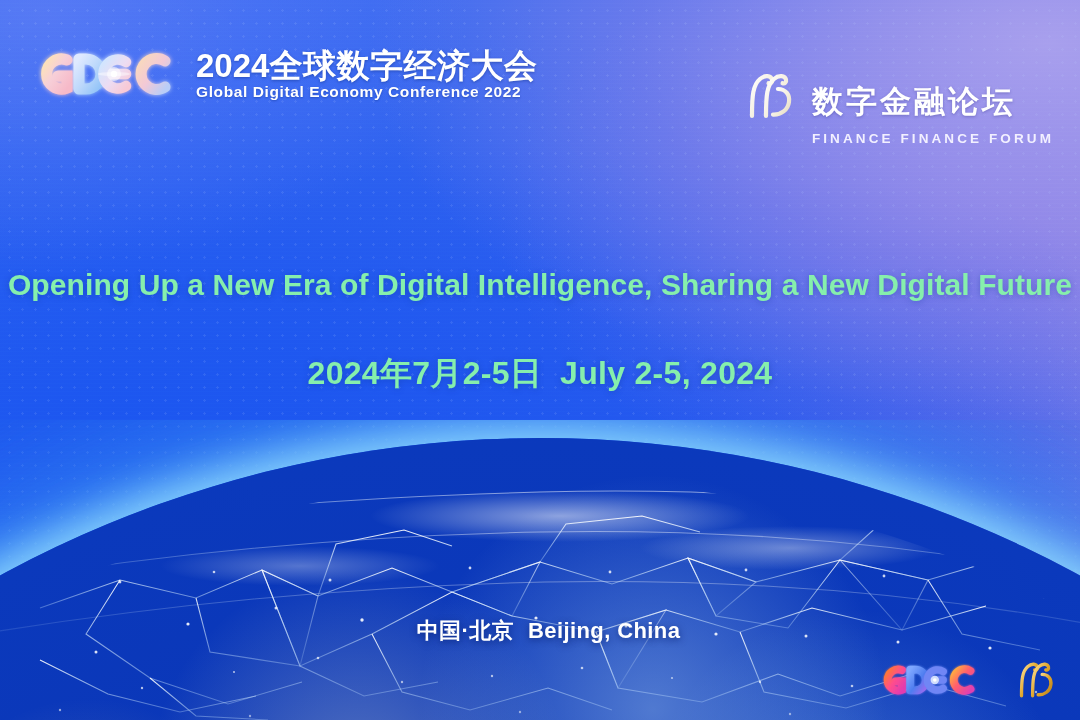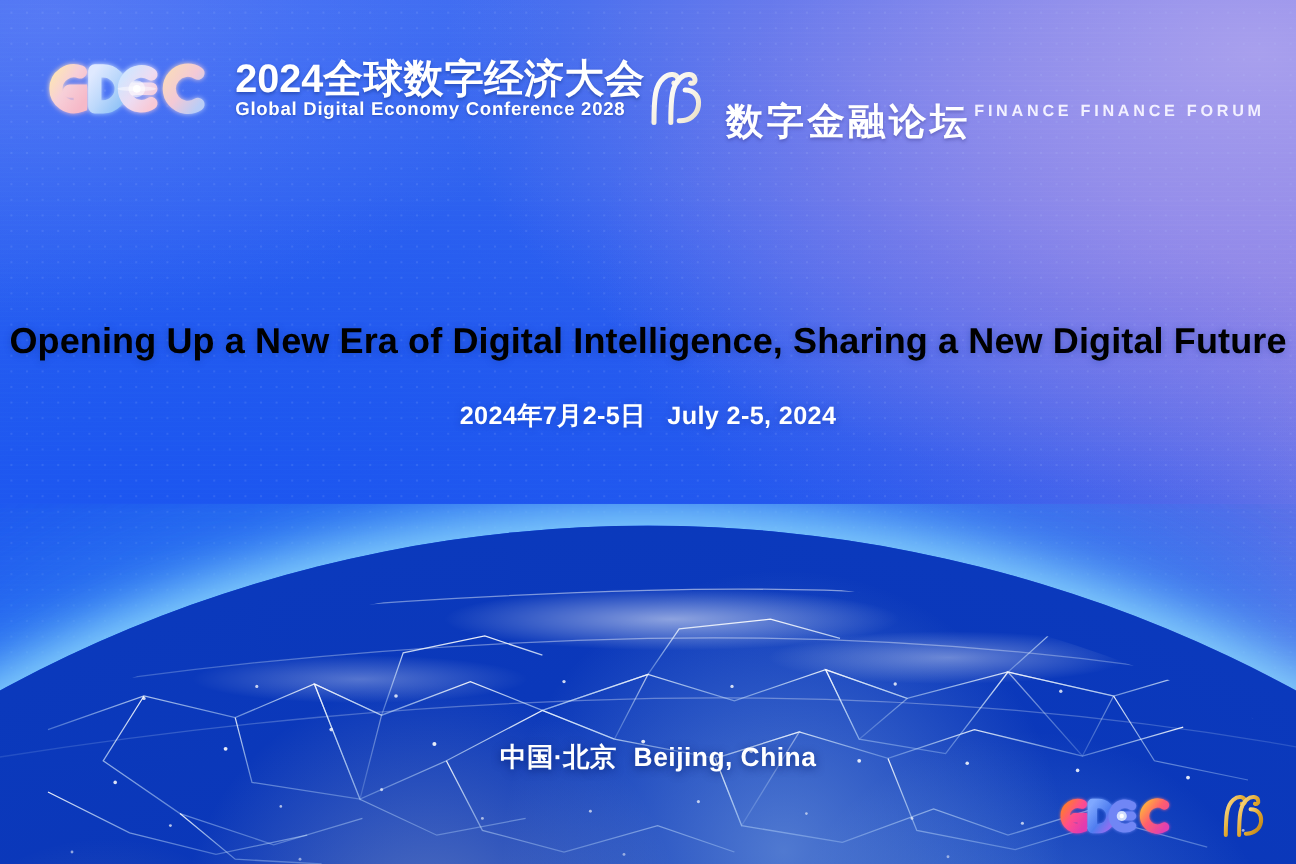--- a/index.html
+++ b/index.html
@@ -124,47 +124,47 @@
   .gdec-en{
     font-size:15.5px;font-weight:bold;color:#ffffff;letter-spacing:.6px;
     white-space:nowrap;text-shadow:0 1px 2px rgba(10,40,120,.40);
   }
 
   .logo-right{
     position:absolute;right:26px;top:46px;
     display:flex;align-items:center;gap:14px;
   }
   .ff-mark{width:58px;height:54px;display:block;}
-  .dff-text{display:flex;flex-direction:row;gap:3px;line-height:1;margin-top:40px;}
+  .dff-text{display:flex;flex-direction:column;gap:15px;line-height:1;margin-top:40px;}
   .dff-cn{
     font-size:31px;font-weight:bold;color:#ffffff;letter-spacing:3px;
     white-space:nowrap;text-shadow:0 1px 3px rgba(40,40,120,.35);
   }
   .dff-en{
     font-size:13.5px;font-weight:bold;color:#f2f0ff;letter-spacing:3.1px;
     white-space:nowrap;text-align:right;
   }
 
   
   .headline{
     position:absolute;left:0;right:0;top:192px;text-align:center;
     font-size:68px;font-weight:bold;color:#ffffff;
     letter-spacing:2px;line-height:1;white-space:nowrap;
     text-shadow:0 2px 10px rgba(14,48,140,.40);
   }
   .headline .gap{display:inline-block;width:46px;}
   .subhead{
     position:absolute;left:0;right:0;top:268px;text-align:center;
-    font-size:30px;font-weight:bold;color:#000000;
+    font-size:30px;font-weight:bold;color:#86efac;
     letter-spacing:.1px;line-height:1.15;white-space:nowrap;
     text-shadow:0 1px 6px rgba(14,48,140,.35);
   }
   .dateline{
-    position:absolute;left:0;right:0;top:332px;text-align:center;
-    font-size:21px;font-weight:bold;color:#ffffff;
+    position:absolute;left:0;right:0;top:352px;text-align:center;
+    font-size:32px;font-weight:bold;color:#86efac;
     letter-spacing:.3px;white-space:nowrap;
     text-shadow:0 1px 6px rgba(14,48,140,.35);
   }
   .dateline .sep{display:inline-block;width:18px;}
 
   .placeline{
     position:absolute;left:17px;right:0;top:616px;text-align:center;
     font-size:22px;font-weight:bold;color:#ffffff;
     letter-spacing:.4px;white-space:nowrap;
     text-shadow:0 2px 7px rgba(6,30,110,.70);
@@ -332,21 +332,21 @@
         <path d="M131 17 A15.5 15.5 0 1 0 131 43" stroke="url(#gD)" stroke-width="11"></path>
       </g>
 
       <circle cx="80" cy="30" r="7" fill="#ffffff" opacity=".55"></circle>
       <circle cx="80" cy="30" r="3.2" fill="#ffffff"></circle>
       <ellipse cx="80" cy="30" rx="16" ry="2.1" fill="#ffffff" opacity=".45"></ellipse>
     </svg>
 
     <div class="gdec-text">
       <div class="gdec-cn"><span class="yr">2024</span><span>全球数字经济大会</span></div>
-      <div class="gdec-en">Global Digital Economy Conference 2028</div>
+      <div class="gdec-en">Global Digital Economy Conference 2022</div>
     </div>
   </div>
 
   <div class="logo-right">
     <svg class="ff-mark" viewBox="0 0 58 54">
       <defs>
         <linearGradient id="ffCream" x1="0" y1="0" x2="1" y2="1">
           <stop offset="0%" stop-color="#ffffff"></stop>
           <stop offset="55%" stop-color="#f4efe0"></stop>
           <stop offset="100%" stop-color="#e6dcc2"></stop>

